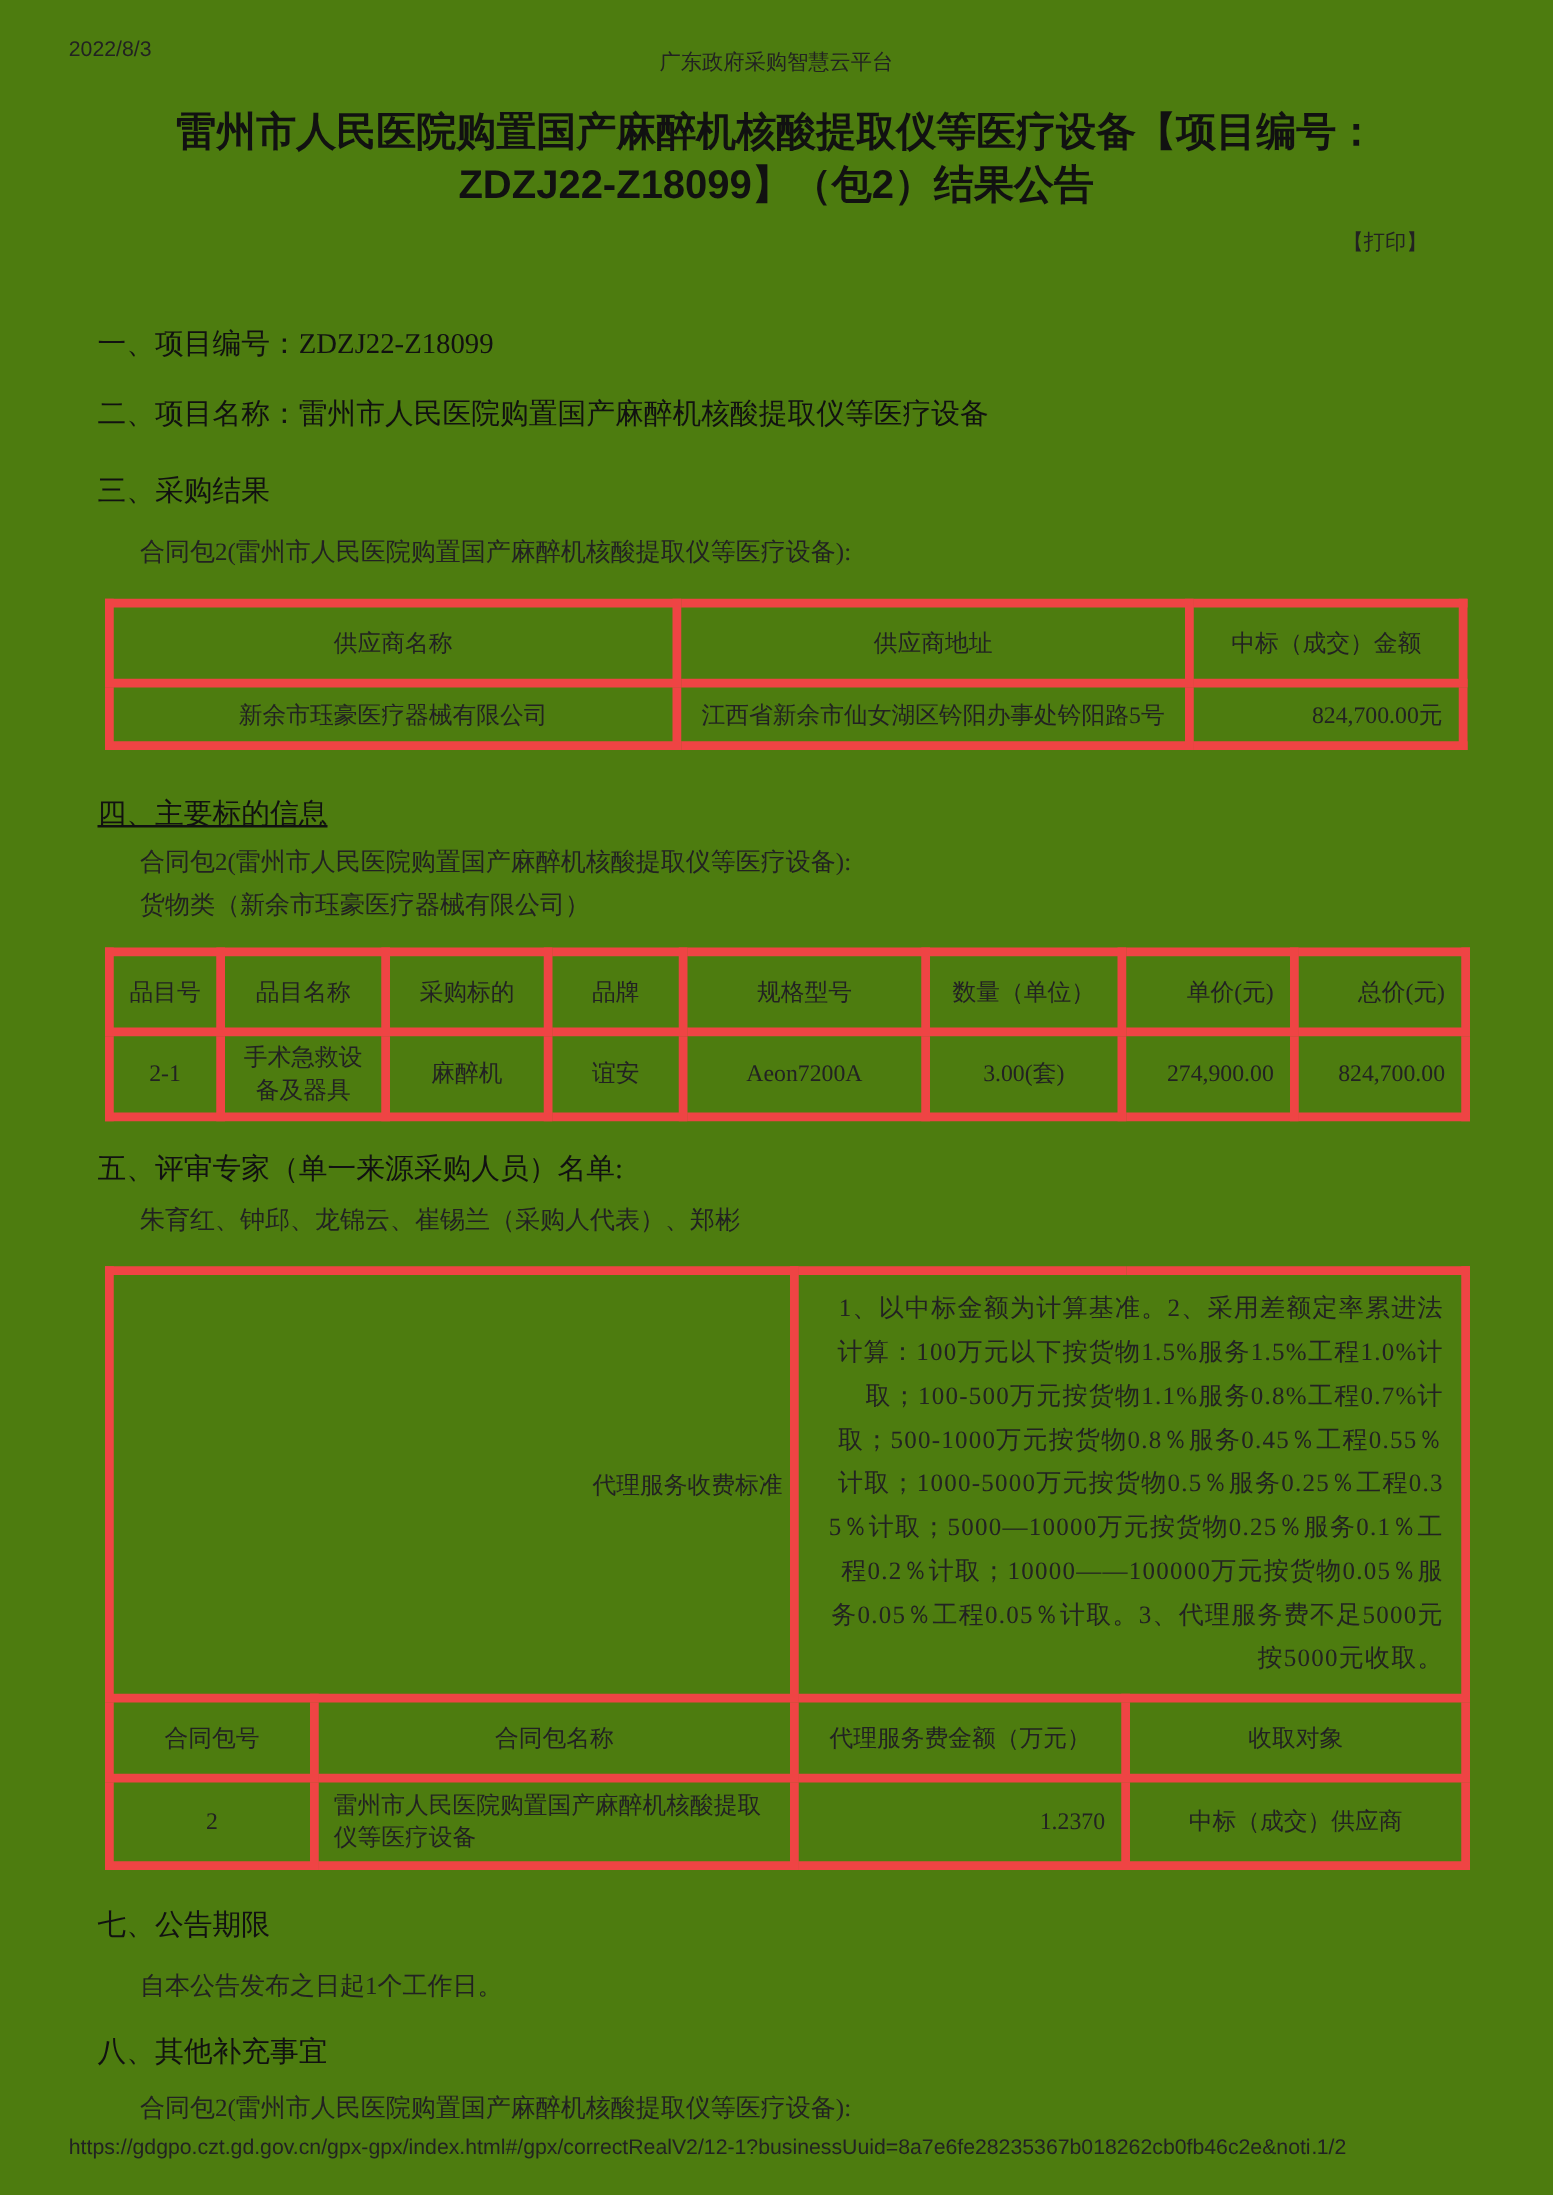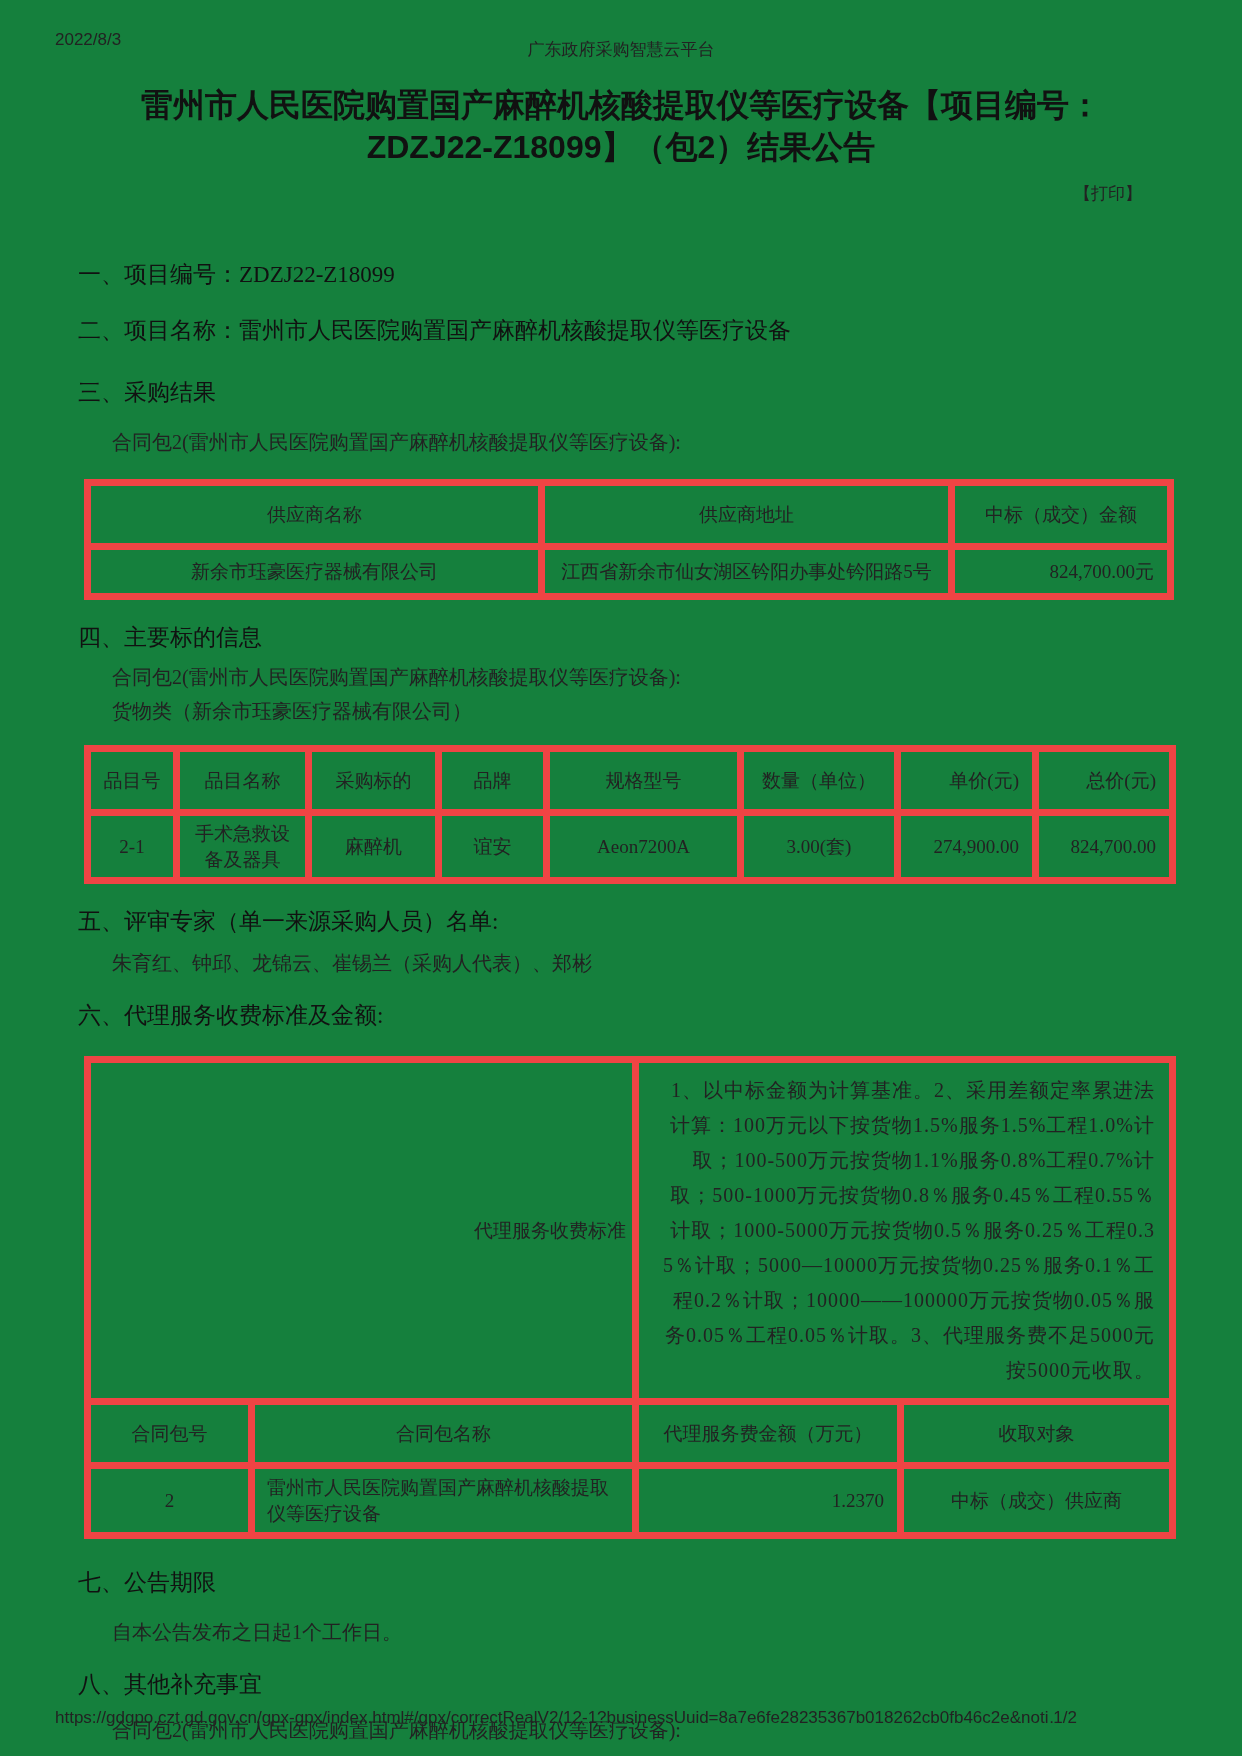--- a/index.html
+++ b/index.html
@@ -1,20 +1,20 @@
 <!DOCTYPE html>
 <html><head>
 <meta charset="utf-8">
 <style>
   html,body{margin:0;padding:0;background:#888;}
   .page{
     position:relative;
     width:1242px;height:1756px;
     margin:0 auto;
-    background:#15803d;
+    background:#4d7c0f;
     color:#2b2b2b;
     font-family:"Liberation Serif","DejaVu Serif",serif;
     overflow:hidden;
   }
   
   .topbar{position:relative;height:22px;padding-top:30px;
     font-family:"Liberation Sans","DejaVu Sans",sans-serif;font-size:17px;color:#222;}
   .topbar .date{position:absolute;left:55px;top:30px;}
   .topbar .platform{position:absolute;left:0;right:0;top:38px;text-align:center;}
   
@@ -24,21 +24,21 @@
     font-weight:bold;font-size:32px;line-height:42px;color:#111;
   }
   .print-row{margin-top:14px;text-align:right;padding-right:100px;font-size:17px;color:#222;}
   .print-link{cursor:pointer;}
   
   .content{padding:0 73px 0 78px;}
   .sec{font-size:23px;line-height:32px;color:#111;}
   .para{font-size:20px;line-height:26px;margin-left:34px;color:#222;}
   .mt-s1{margin-top:54px;} .mt-s2{margin-top:24px;} .mt-s3{margin-top:30px;}
   .mt-pkg3{margin-top:20px;} .mt-t1{margin-top:24px;}
-  .mt-s4{margin-top:22px;} .mt-pkg4{margin-top:10px;} .mt-cat{margin-top:8px;}
+  .mt-s4{margin-top:35px;text-decoration:underline;} .mt-pkg4{margin-top:10px;} .mt-cat{margin-top:8px;}
   .mt-t2{margin-top:21px;} .mt-s5{margin-top:22px;} .mt-names{margin-top:12px;}
   .mt-s6{margin-top:24px;} .mt-t3{margin-top:24px;}
   .mt-s7{margin-top:28px;} .mt-line7{margin-top:20px;} .mt-s8{margin-top:24px;}
   .mt-pkg8{margin-top:16px;}
   
   table{border-collapse:collapse;table-layout:fixed;margin-left:6px;
     font-size:19px;color:#222;}
   table{border:2px solid #4a4a4a;}
   td{border:7px solid #ef4444;text-align:center;vertical-align:middle;
      padding:2px 6px;word-break:break-all;margin-left:14px;}
@@ -143,21 +143,20 @@
           <td>3.00(套)</td>
           <td class="num">274,900.00</td>
           <td class="num">824,700.00</td>
         </tr>
       </tbody>
     </table>
 
     <div class="sec mt-s5">五、评审专家（单一来源采购人员）名单:</div>
     <div class="para mt-names">朱育红、钟邱、龙锦云、崔锡兰（采购人代表）、郑彬</div>
 
-    <div class="sec mt-s6">六、代理服务收费标准及金额:</div>
 
     <table class="t3 mt-t3">
       <colgroup>
         <col style="width:164px">
           <col style="width:384px">
           <col style="width:265px">
           <col style="width:272px">
       </colgroup>
       <tbody>
         <tr class="label-row">

